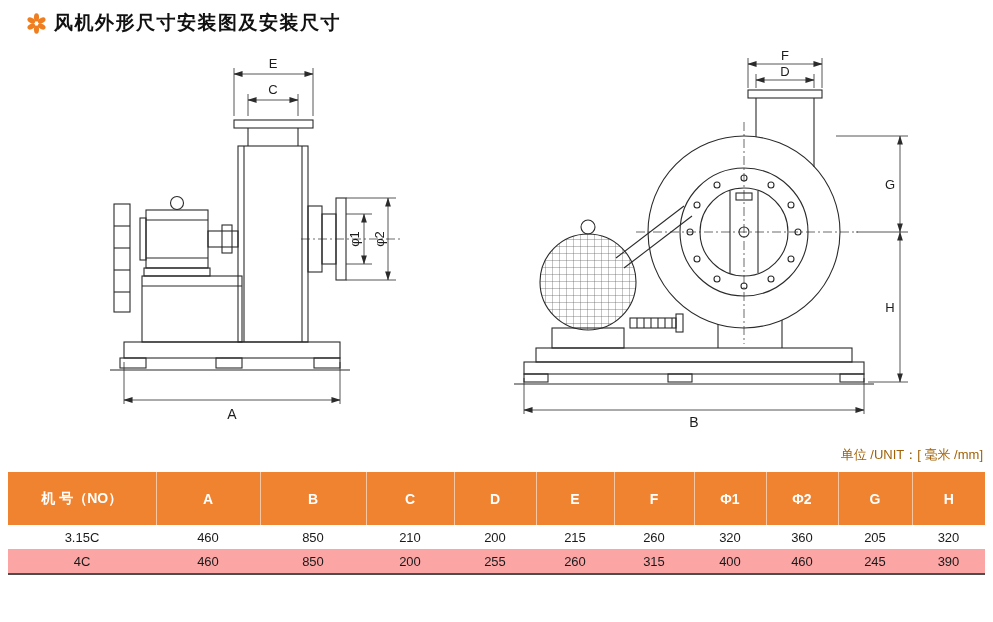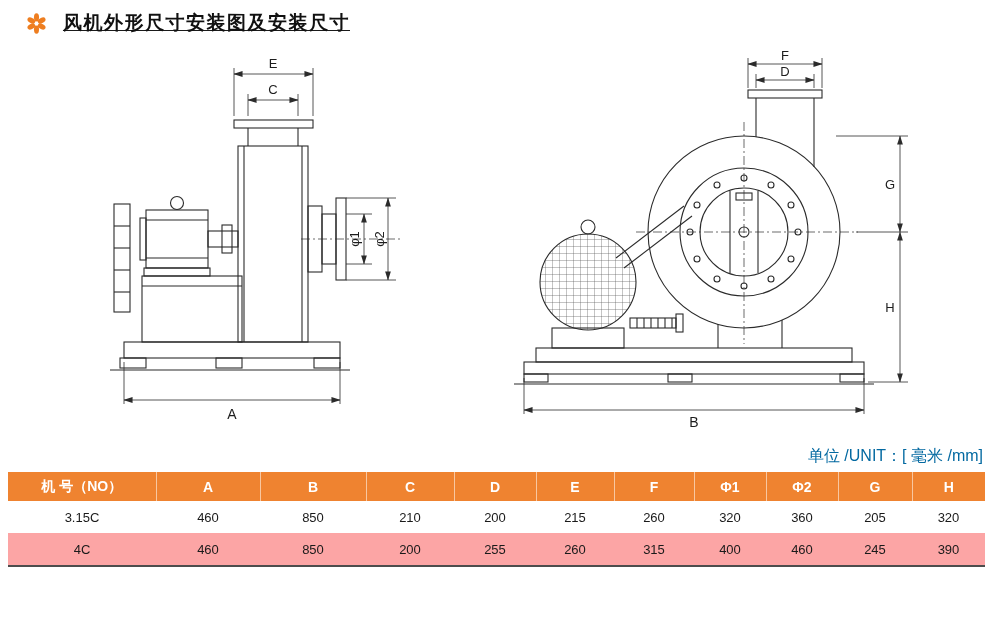--- a/index.html
+++ b/index.html
@@ -1,29 +1,29 @@
 <!DOCTYPE html>
 <html><head>
 <meta charset="utf-8">
 <style>
   html,body{margin:0;padding:0;background:#fff;}
   .page{position:relative;width:993px;height:622px;background:#fff;overflow:hidden;
         font-family:"Liberation Sans","DejaVu Sans",sans-serif;color:#1a1a1a;}
-  .hdr{position:absolute;left:26px;top:10px;display:flex;align-items:center;gap:16px;text-decoration:underline;}
+  .hdr{position:absolute;left:26px;top:10px;display:flex;align-items:center;gap:7px;}
   .hdr h1{margin:0;font-size:19px;font-weight:700;letter-spacing:1.5px;color:#111;}
   .drawing{position:absolute;}
   .drawing-left{left:96px;top:54px;}
   .drawing-right{left:496px;top:50px;}
-  .unit-note{position:absolute;right:10px;top:446px;font-size:16px;color:#0369a1;}
+  .unit-note{position:absolute;right:10px;top:446px;font-size:13px;color:#a16207;}
   table.dim-table{position:absolute;left:8px;top:472px;width:977px;border-collapse:collapse;
         table-layout:fixed;border-bottom:2px solid #4d4d4d;}
   table.dim-table th{background:#ef8330;color:#fff;font-size:14px;font-weight:600;height:29px;
-        text-align:center;border-right:1px solid rgba(255,255,255,.55);padding:0;}
+        text-align:center;border-right:1px solid rgba(255,255,255,.55);padding:12px;}
   table.dim-table th:last-child{border-right:none;}
-  table.dim-table td{height:32px;font-size:13px;text-align:center;padding:0;color:#1a1a1a;}
+  table.dim-table td{height:24px;font-size:13px;text-align:center;padding:0;color:#1a1a1a;}
   table.dim-table tr.alt td{background:#fca5a5;}
   svg text{font-family:"Liberation Sans","DejaVu Sans",sans-serif;}
 </style>
 </head>
 <body>
 
 <div class="page">
 
   <div class="hdr">
     <svg width="21" height="21" viewBox="0 0 24 24">

